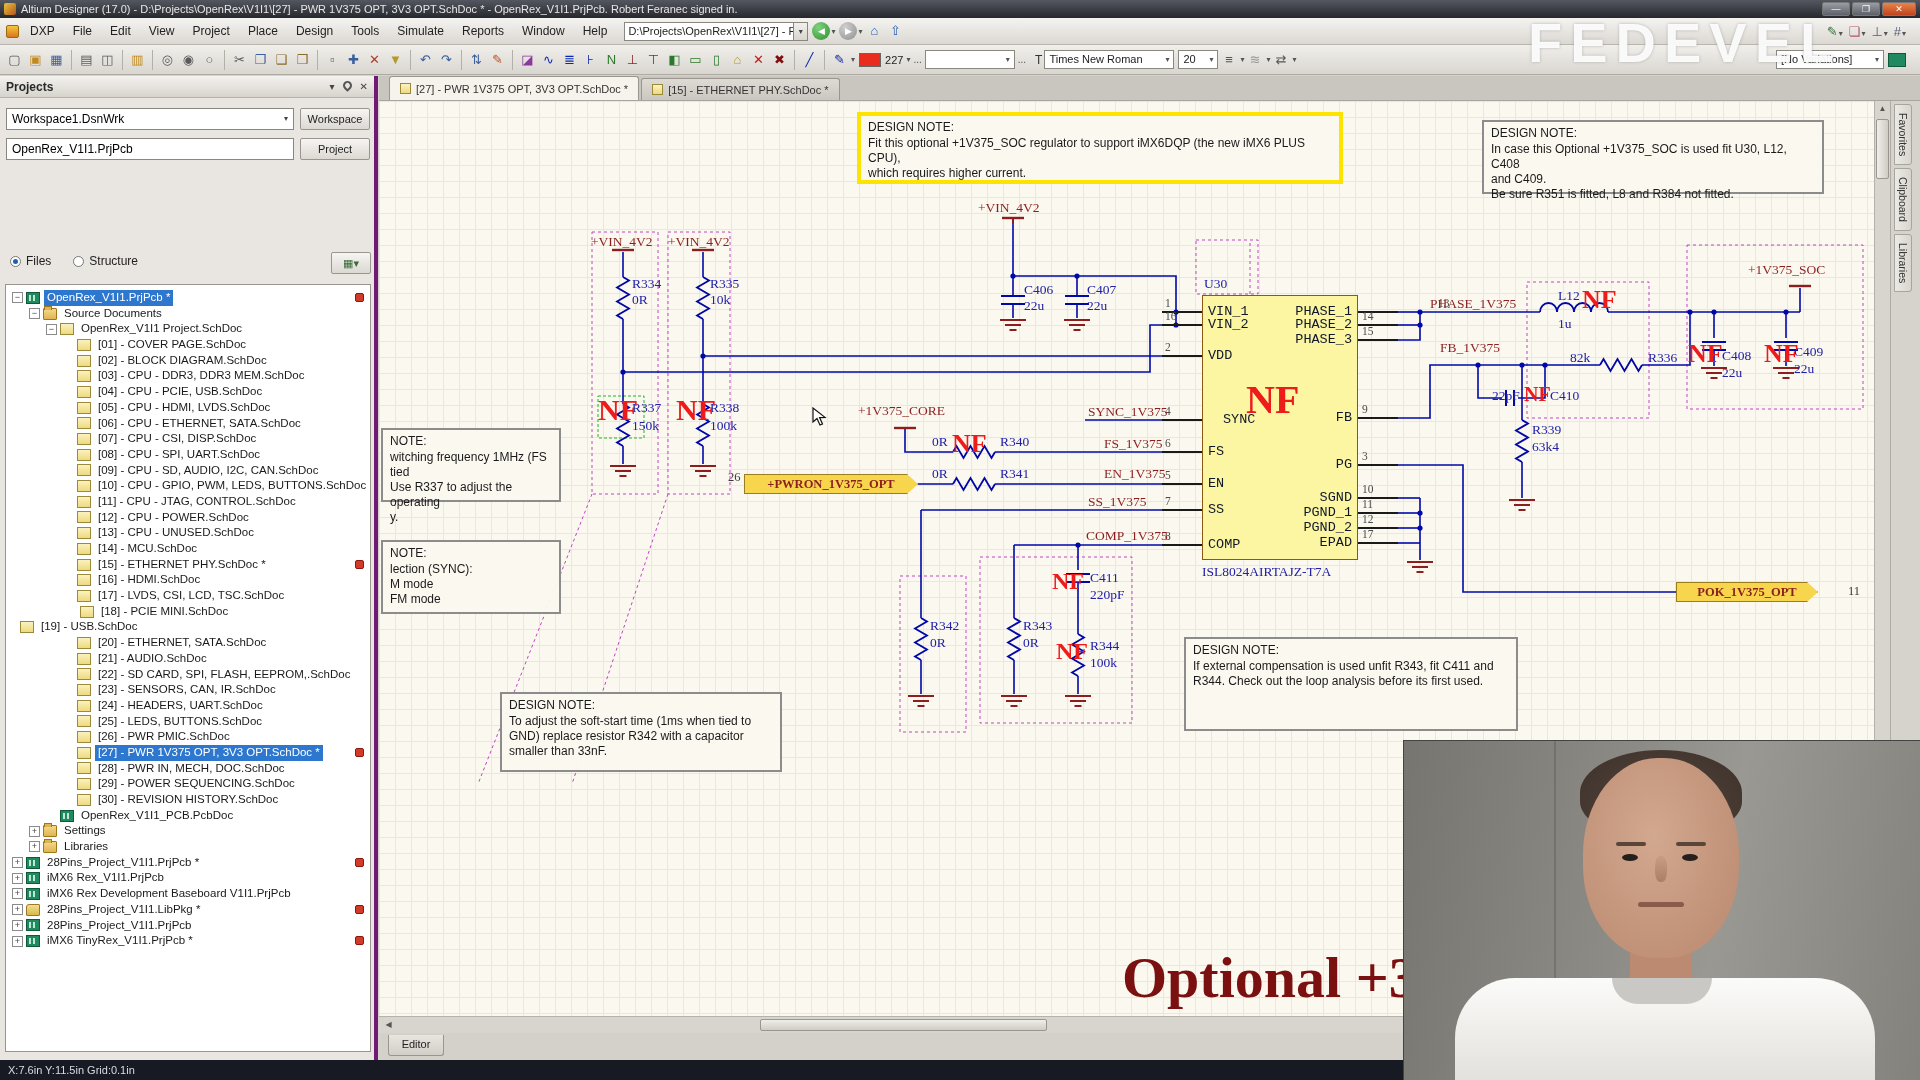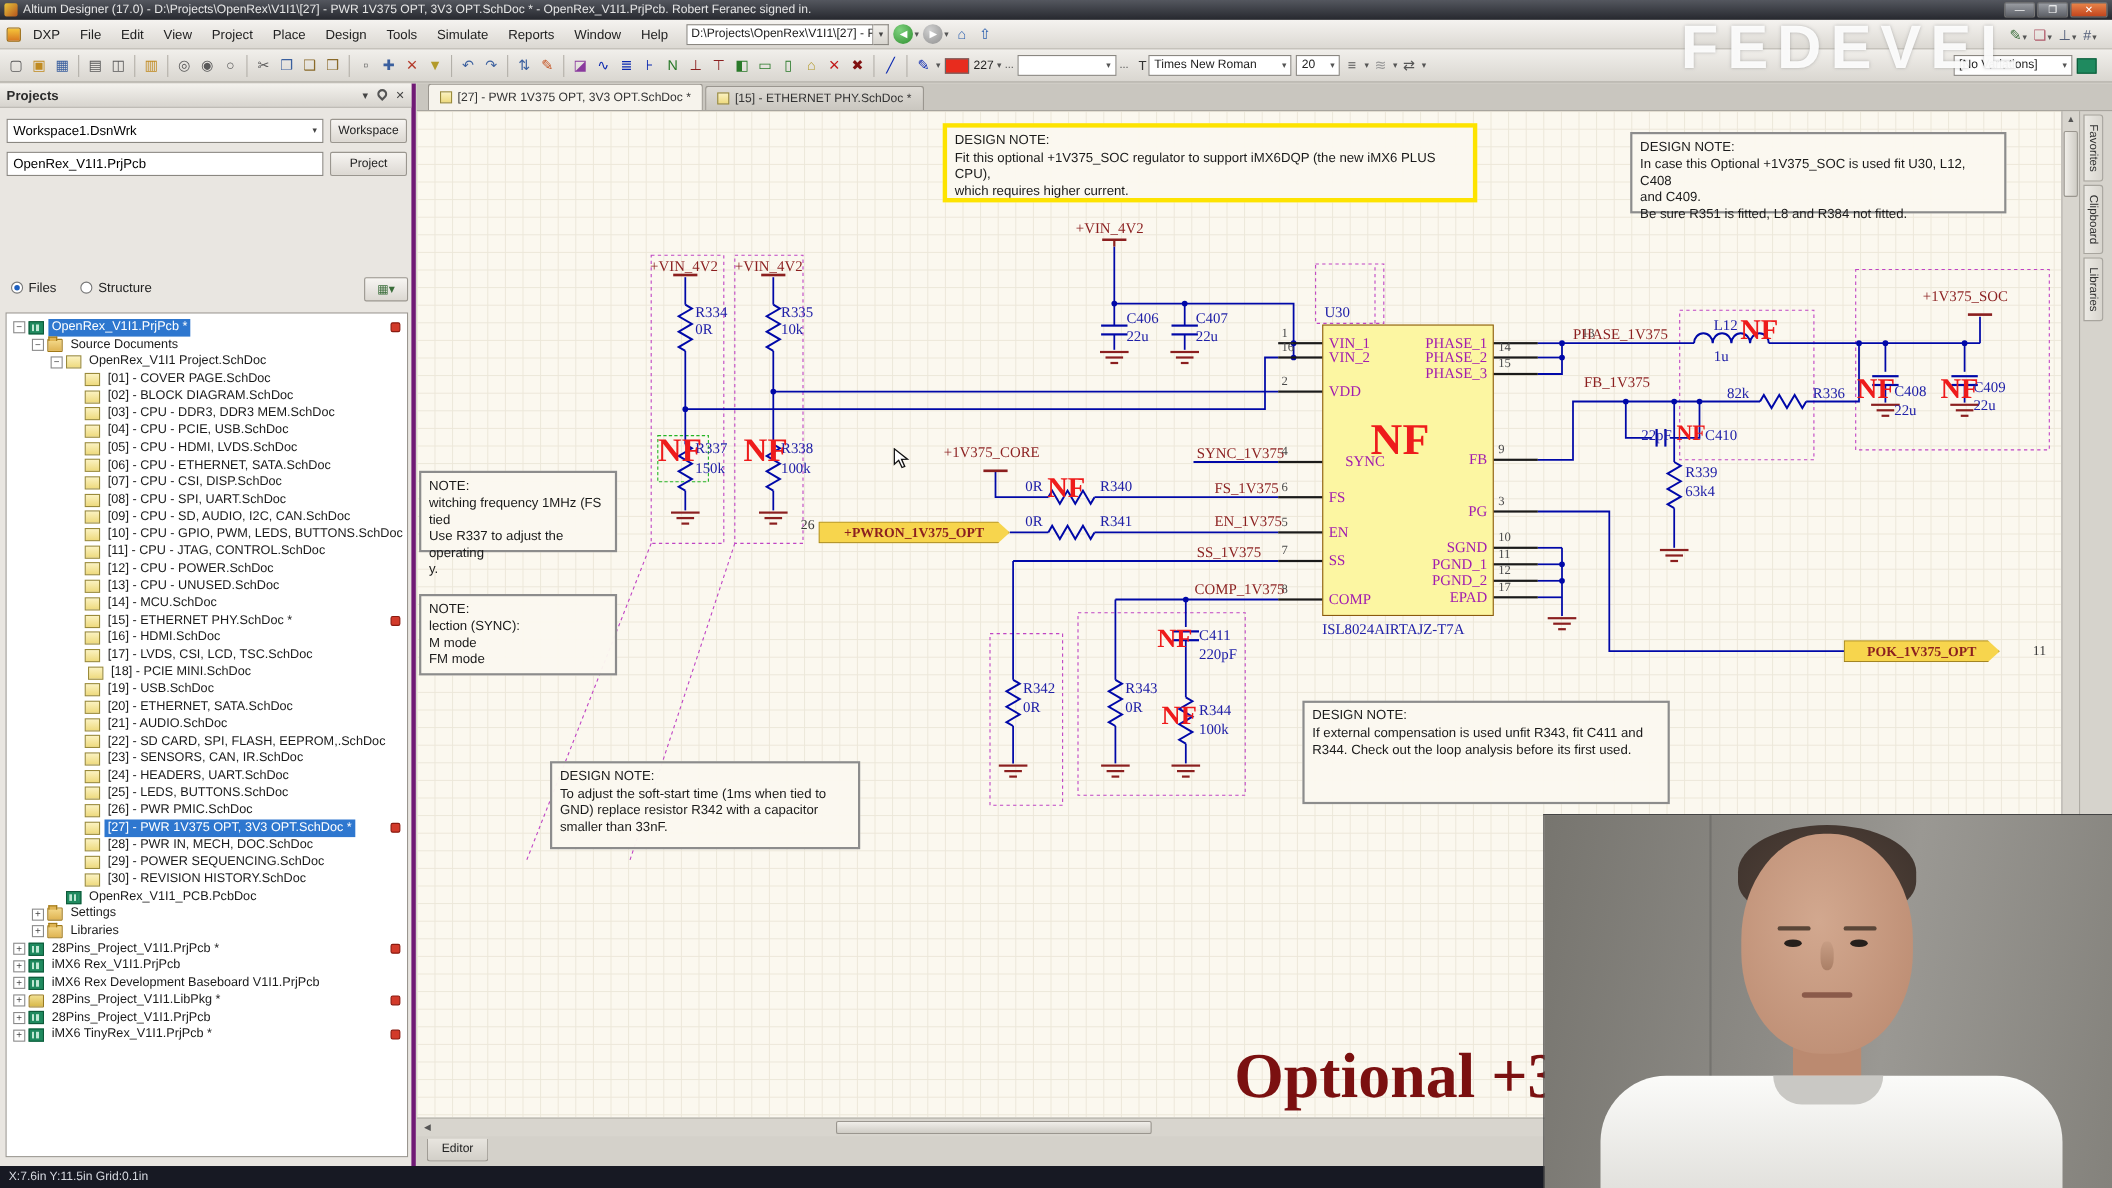--- a/index.html
+++ b/index.html
@@ -84,21 +84,21 @@
   .snote div:first-child { margin-bottom:1px; }
   .slab { position:absolute; font-family:"Liberation Serif",serif; font-size:13.5px; white-space:nowrap; }
   .slab.pwr { color:#8b1f1f; }
   .slab.des { color:#2020a8; }
   .slab.num { color:#3a3a3a; font-size:12.5px; }
   .slab.nf { color:#ee1b1b; font-weight:bold; line-height:0.8; }
   .bigtext { position:absolute; left:1122px; top:944px; font-family:"Liberation Serif",serif; font-weight:bold; font-size:58px; color:#7b1010; z-index:4; white-space:nowrap; }
   .ic-body { position:absolute; left:1202px; top:295px; width:156px; height:265px; background:#fcf6a2; border:1.5px solid #8a5a10; z-index:2; }
   .pstub { position:absolute; height:2px; background:#1a1a1a; }
   .pnum { position:absolute; font-family:"Liberation Serif",serif; font-size:11.5px; color:#4a4a4a; }
-  .pname { position:absolute; font-family:Liberation Serif, serif; font-size:13.5px; color:#a21caf; }
+  .pname { position:absolute; font-family:Liberation Mono, monospace; font-size:13.5px; color:#0f172a; }
   .sflag { position:absolute; height:20px; background:#f7d54d; border:1px solid #9a7d1f; clip-path:polygon(0 0,calc(100% - 11px) 0,100% 50%,calc(100% - 11px) 100%,0 100%); font-family:"Liberation Serif",serif; font-size:12.5px; font-weight:bold; color:#8b1f1f; text-align:center; line-height:19px; z-index:3; }
   #cursor { position:absolute; left:812px; top:407px; z-index:6; }
 
   
   .vscroll { position:absolute; left:1874px; top:101px; width:16px; height:915px; background:#d8d5ce; border-left:1px solid #b5b2ac; z-index:5; }
   .vthumb { position:absolute; left:1px; top:18px; width:13px; height:60px; background:linear-gradient(90deg,#f0eee9,#cfccc5); border:1px solid #9a968f; border-radius:2px; }
   .sarrow { width:15px; height:16px; font-size:8px; color:#555; text-align:center; line-height:16px; }
   .hscroll { position:absolute; left:379px; top:1016px; width:1495px; height:17px; background:#d8d5ce; border-top:1px solid #b5b2ac; z-index:5; }
   .hthumb { position:absolute; left:381px; top:2px; width:287px; height:12px; background:linear-gradient(#f0eee9,#cfccc5); border:1px solid #9a968f; border-radius:2px; }
   .harrow { position:absolute; left:2px; top:1px; width:15px; height:14px; font-size:8px; color:#555; text-align:center; line-height:14px; }
@@ -385,21 +385,21 @@
       <div class="trow" style="padding-left: 57px;">
         <span class="exp hide"></span>
         <span class="tico sheet"></span>
         <span class="tlab">[17] - LVDS, CSI, LCD, TSC.SchDoc</span>
       </div>
       <div class="trow" style="padding-left: 60px;">
         <span class="exp hide"></span>
         <span class="tico sheet"></span>
         <span class="tlab">[18] - PCIE MINI.SchDoc</span>
       </div>
-      <div class="trow" style="padding-left: 57px;">
+      <div class="trow" style="">
         <span class="exp hide"></span>
         <span class="tico sheet"></span>
         <span class="tlab">[19] - USB.SchDoc</span>
       </div>
       <div class="trow" style="padding-left: 57px;">
         <span class="exp hide"></span>
         <span class="tico sheet"></span>
         <span class="tlab">[20] - ETHERNET, SATA.SchDoc</span>
       </div>
       <div class="trow" style="padding-left: 57px;">

